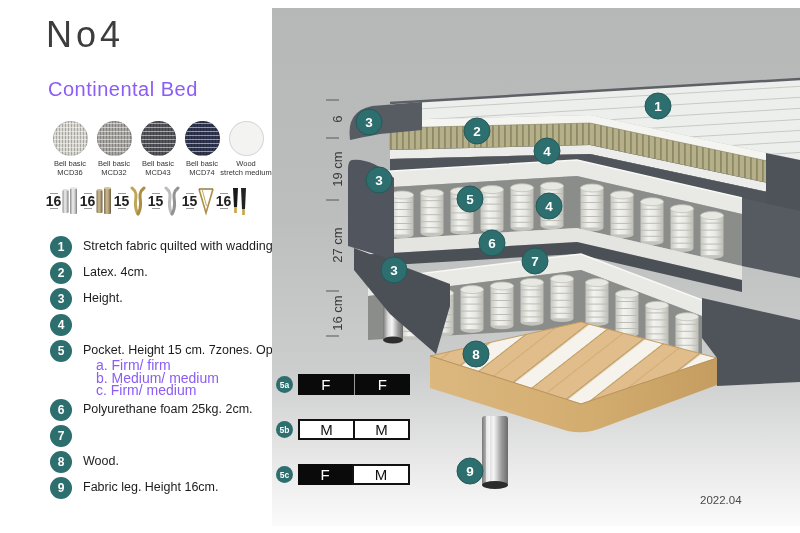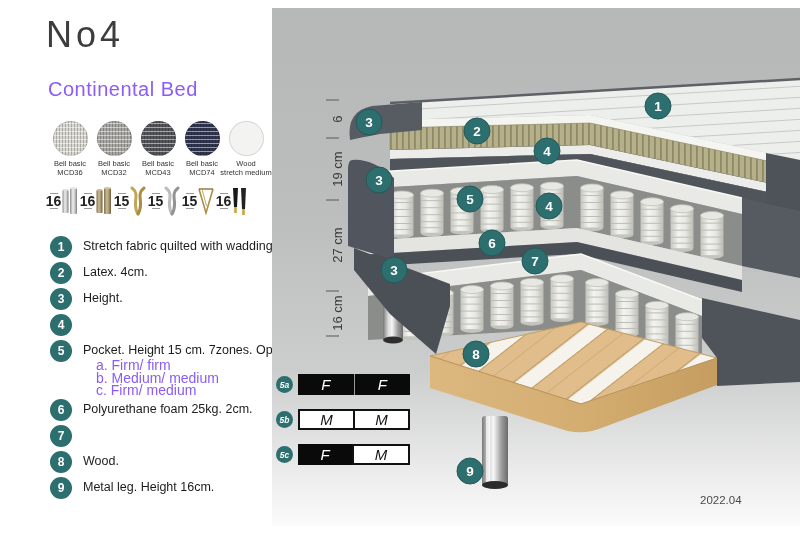--- a/index.html
+++ b/index.html
@@ -56,21 +56,21 @@
     position:absolute;left:272px;top:8px;width:528px;height:518px;
     background:linear-gradient(180deg,#b6b7b7 0%,#bcbdbd 40%,#ccCDcd 70%,#ececec 90%,#fbfbfb 100%);
   }
   .right-panel svg{position:absolute;left:0;top:0;}
   .version{
     position:absolute;left:700px;top:494px;width:70px;text-align:left;
     font-size:11.5px;color:#4a4a4a;
   }
   
   .firmness{position:absolute;left:276px;top:374px;}
-  .f-row{display:flex;align-items:center;height:21px;margin-bottom:14px;font-style:italic;}
+  .f-row{display:flex;align-items:center;height:21px;margin-bottom:24px;}
   .f-label{
     flex:none;width:17px;height:17px;border-radius:50%;background:#2d6e6e;
     color:#fff;font-size:8.5px;font-weight:bold;display:flex;align-items:center;
     justify-content:center;margin-right:5px;
   }
   .f-bar{display:flex;width:112px;height:21px;}
   .f-cell{flex:1;display:flex;align-items:center;justify-content:center;
     font-size:15px;color:#111;box-sizing:border-box;}
   .f-cell.dark{background:#0a0a0a;color:#fff;}
   .f-cell.light{background:#fff;border:2px solid #111;}
@@ -258,21 +258,21 @@
   </div>
   <div class="spec-item">
     <div class="spec-num">8</div>
     <div class="spec-body">
         <div class="spec-text">Wood.</div>
       </div>
   </div>
   <div class="spec-item">
     <div class="spec-num">9</div>
     <div class="spec-body">
-        <div class="spec-text">Metal leg. Height 16cm.</div>
+        <div class="spec-text">Fabric leg. Height 16cm.</div>
       </div>
   </div>
 </div>
 
 <div class="right-panel">
 <svg width="528" height="518" viewBox="0 0 528 518">
   <defs>
     <linearGradient id="sprG" x1="0" y1="0" x2="1" y2="0">
       <stop offset="0" stop-color="#c6c6c0"></stop>
           <stop offset="0.35" stop-color="#f3f3f0"></stop>

